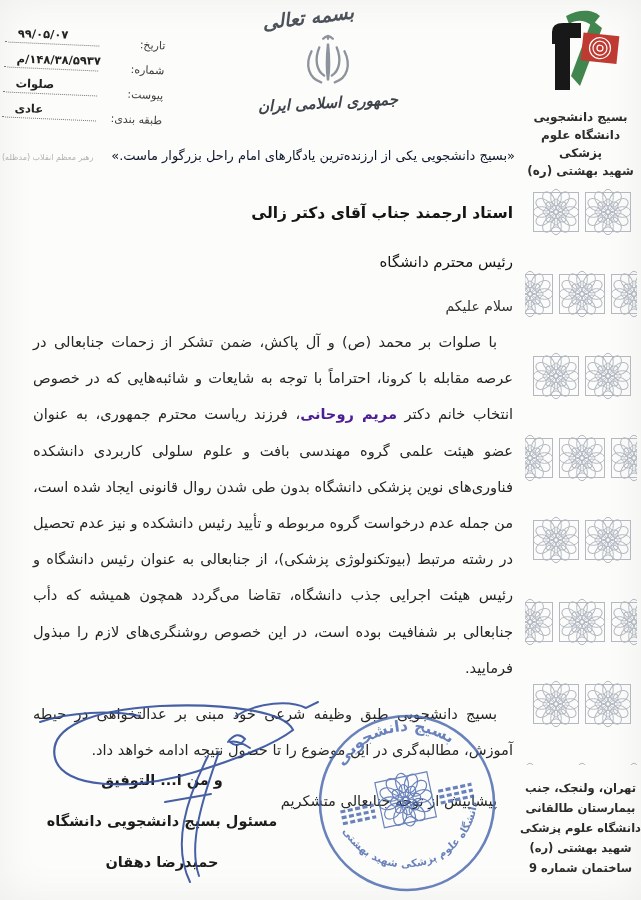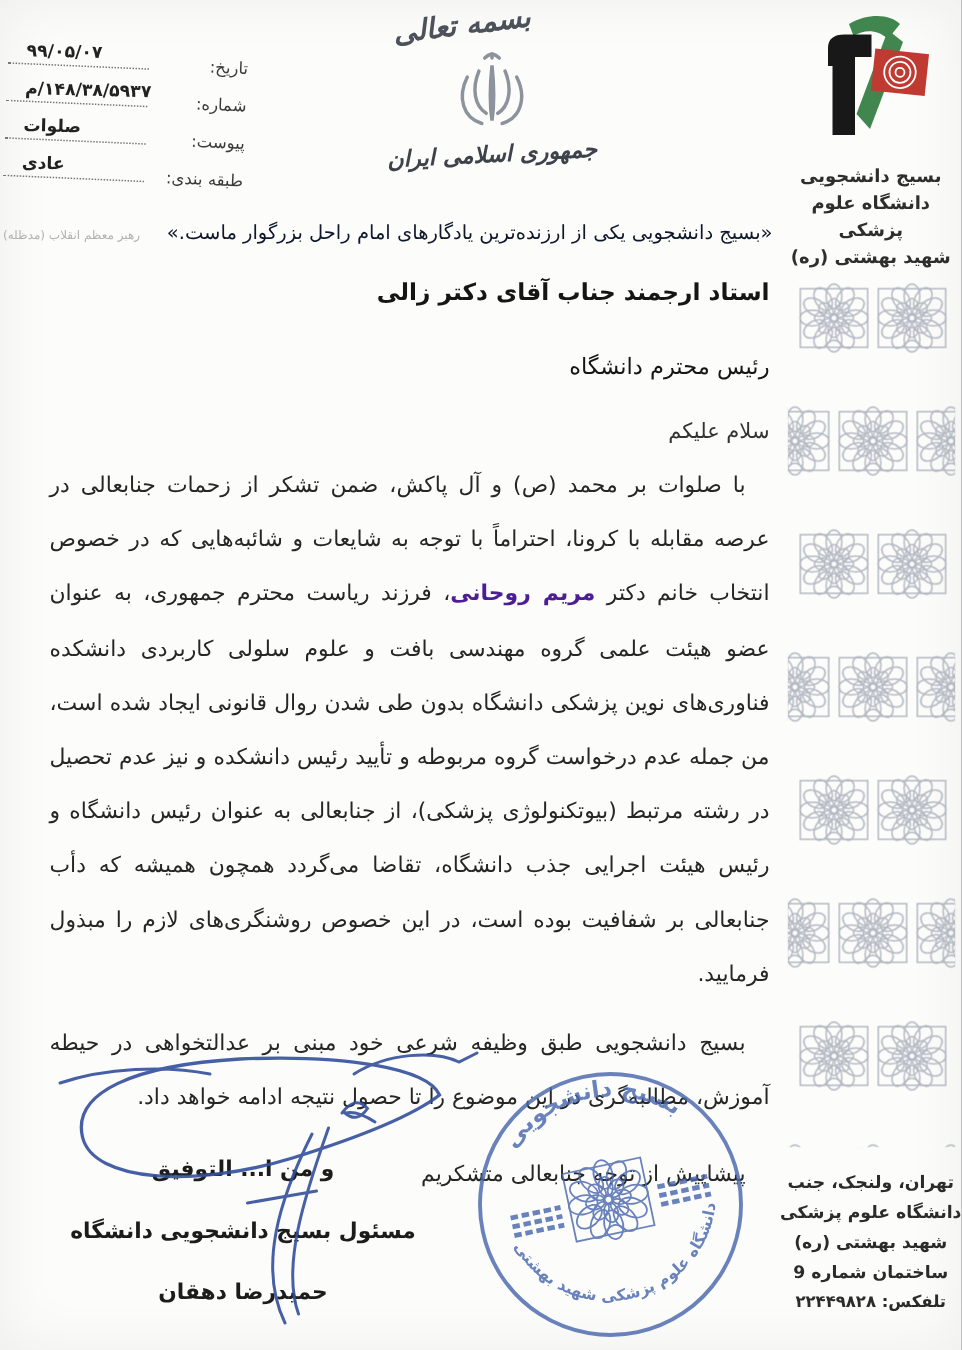--- a/index.html
+++ b/index.html
@@ -25,21 +25,21 @@
   .logo{display:block;margin:10px auto 0;}
   .org-lines{font-size:12px;font-weight:bold;color:#2e2e2e;line-height:18px;margin-top:2px;}
   .pattern{display:block;margin:5px auto 0;color:#b3b8c2;}
   .address{font-size:11.5px;font-weight:bold;color:#2b2b2b;line-height:20px;margin-top:13px;}
   .address .fax{font-size:11px;}
   
   .quote-row{position:absolute;right:126px;left:2px;top:148px;display:flex;justify-content:space-between;align-items:baseline;direction:rtl;}
   .quote-text{font-size:13px;font-weight:400;color:#0f172a;letter-spacing:-.2px;white-space:nowrap;}
   .quote-attr{font-size:8px;color:#b2b2b2;white-space:nowrap;margin-right:4px;}
   
-  .content{position:absolute;right:128px;left:33px;top:186px;direction:rtl;}
+  .content{position:absolute;right:128px;left:33px;top:204px;direction:rtl;}
   .addr1{font-size:15.5px;font-weight:bold;color:#151515;margin:0;}
   .addr2{font-size:15px;font-weight:normal;color:#151515;margin:31px 0 0;}
   .salutation{font-size:14px;color:#333;margin:27px 0 0;}
   .body-p{font-size:14.6px;line-height:36.2px;color:#262626;text-align:justify;margin:10px 0 0;text-indent:16px;}
   .body-p b{font-weight:bold;color:#4c1d95;}
   .closing{font-size:14.6px;color:#262626;margin:16px;line-height:34px;}
   
   .sig-block{position:absolute;left:18px;top:760px;width:288px;text-align:center;direction:rtl;}
   .sig-block div{font-size:14.5px;font-weight:bold;color:#1c1c1c;line-height:41px;}
   
@@ -152,24 +152,24 @@
           <use href="#motif" x="59" y="2"></use>
           <use href="#motif" x="-19" y="84"></use>
           <use href="#motif" x="33" y="84"></use>
           <use href="#motif" x="85" y="84"></use>
         </pattern>
       </defs>
       <rect width="112" height="580" fill="url(#tile)"></rect>
     </svg>
     <div class="address">
       <div>تهران، ولنجک، جنب</div>
+      <div>بیمارستان طالقانی</div>
       <div>دانشگاه علوم پزشکی</div>
       <div>شهید بهشتی (ره)</div>
       <div>ساختمان شماره 9</div>
-      <div class="fax">تلفکس: ۲۲۴۴۹۸۲۸</div>
     </div>
   </div>
 
   <div class="quote-row">
     <span class="quote-text">«بسیج دانشجویی یکی از ارزنده‌ترین یادگارهای امام راحل بزرگوار ماست.»</span>
     <span class="quote-attr">رهبر معظم انقلاب (مدظله)</span>
   </div>
 
   <div class="content">
     <p class="addr1">استاد ارجمند جناب آقای دکتر زالی</p>

